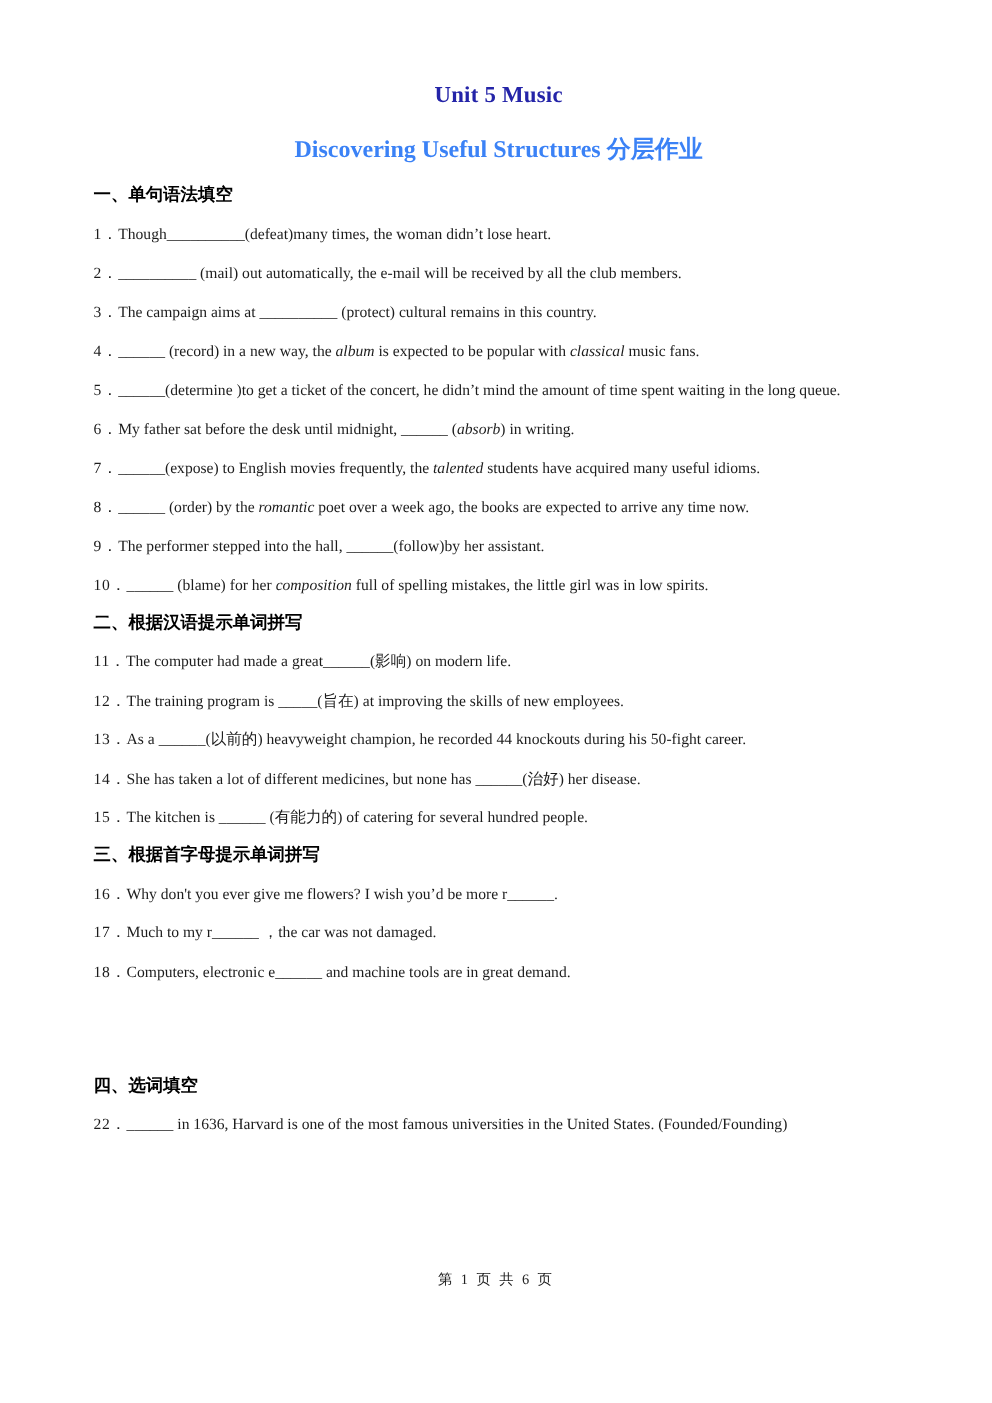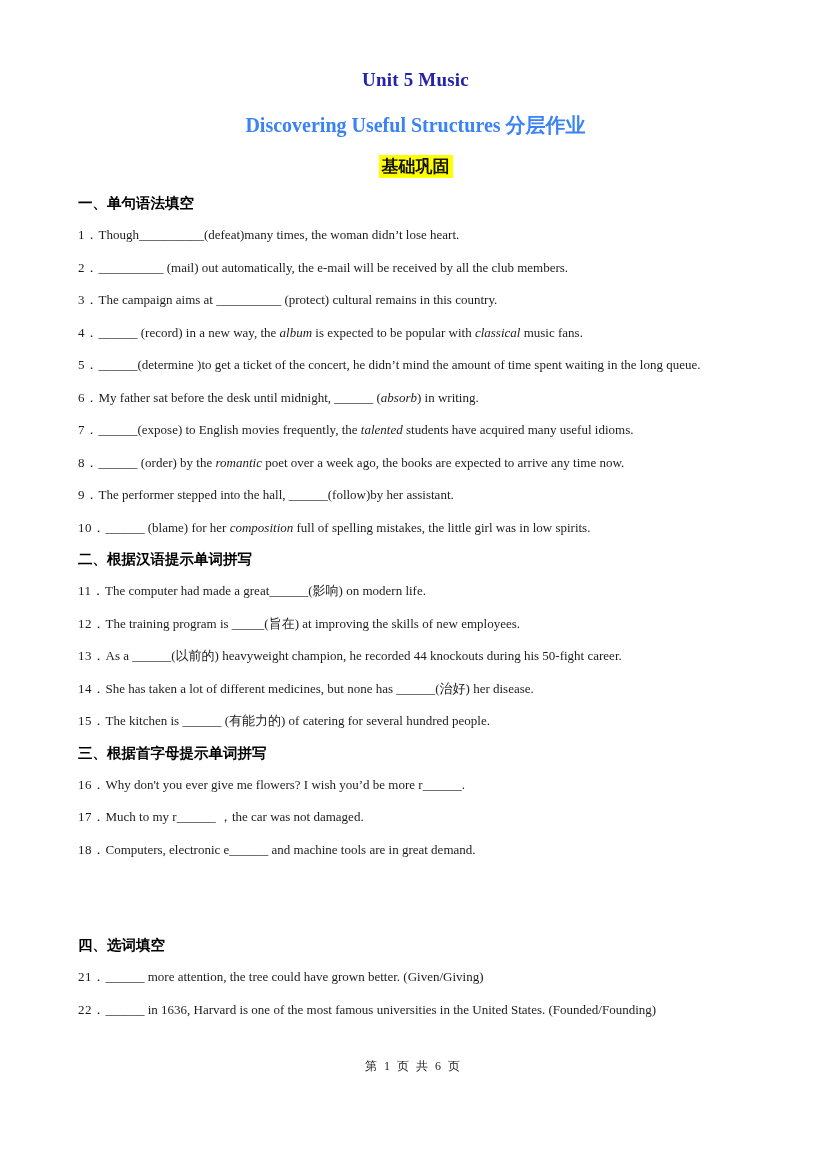--- a/index.html
+++ b/index.html
@@ -74,23 +74,20 @@
 </style>
 </head>
 <body>
 
 <div class="page">
 
   <h1 class="doc-title" style="color: rgb(36, 36, 168);">Unit 5 Music</h1>
 
   <h2 class="doc-subtitle">Discovering Useful Structures 分层作业</h2>
 
-  <div class="badge-row">
-    <span class="badge" style="background: rgb(255, 255, 0);">基础巩固</span>
-  </div>
 
   <div class="sections">
       <h3 class="section-heading">一、单句语法填空</h3>
       <p class="item"><span class="num">1．</span><span>Though__________(defeat)many times, the woman didn’t lose heart.</span></p>
       <p class="item"><span class="num">2．</span><span>__________ (mail) out automatically,  the e-mail will  be received by all  the club members.</span></p>
       <p class="item"><span class="num">3．</span><span>The campaign aims at  __________  (protect) cultural  remains in  this  country.</span></p>
       <p class="item"><span class="num">4．</span><span>______  (record) in  a new way, the </span><em>album</em><span> is  expected to be  popular  with </span><em>classical</em><span> music  fans.</span></p>
       <p class="item"><span class="num">5．</span><span>______(determine )to get a ticket of the concert, he didn’t  mind  the amount  of time  spent waiting  in  the long queue.</span></p>
       <p class="item"><span class="num">6．</span><span>My father sat before the desk until  midnight,   ______  (</span><em>absorb</em><span>) in  writing.</span></p>
       <p class="item"><span class="num">7．</span><span>______(expose) to English  movies  frequently,  the </span><em>talented</em><span> students have acquired  many useful idioms.</span></p>
@@ -102,19 +99,18 @@
       <p class="item"><span class="num">12．</span><span>The training  program is   _____(旨在) at improving  the  skills  of new employees.</span></p>
       <p class="item"><span class="num">13．</span><span>As a   ______(以前的) heavyweight champion,  he recorded 44  knockouts  during  his  50-fight  career.</span></p>
       <p class="item"><span class="num">14．</span><span>She has taken a lot  of different medicines,  but none has   ______(治好) her disease.</span></p>
       <p class="item"><span class="num">15．</span><span>The kitchen  is   ______  (有能力的) of catering for  several hundred  people.</span></p>
       <h3 class="section-heading">三、根据首字母提示单词拼写</h3>
       <p class="item"><span class="num">16．</span><span>Why don't you  ever give  me  flowers? I  wish  you’d  be more  r______.</span></p>
       <p class="item"><span class="num">17．</span><span>Much to my r______  ，the car was not  damaged.</span></p>
       <p class="item"><span class="num">18．</span><span>Computers,  electronic  e______   and machine  tools  are in  great demand.</span></p>
       <div class="section-gap"></div>
       <h3 class="section-heading">四、选词填空</h3>
-      <p class="item"><span class="num">21．</span><span>______  more attention,  the tree could  have grown  better. (Given/Giving)</span></p>
       <p class="item"><span class="num">22．</span><span>______  in 1636,  Harvard is  one of the most  famous  universities  in  the United  States. (Founded/Founding)</span></p>
     </div>
 
   <div class="page-footer">第  1  页  共  6  页</div>
 
 </div>
 
 </body></html>

